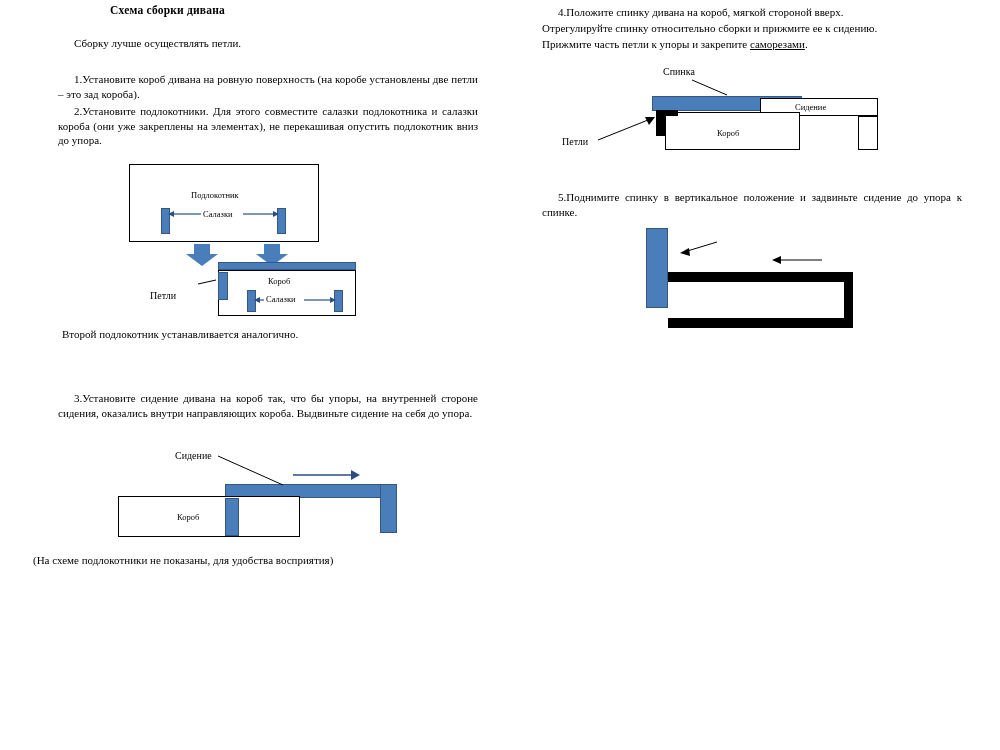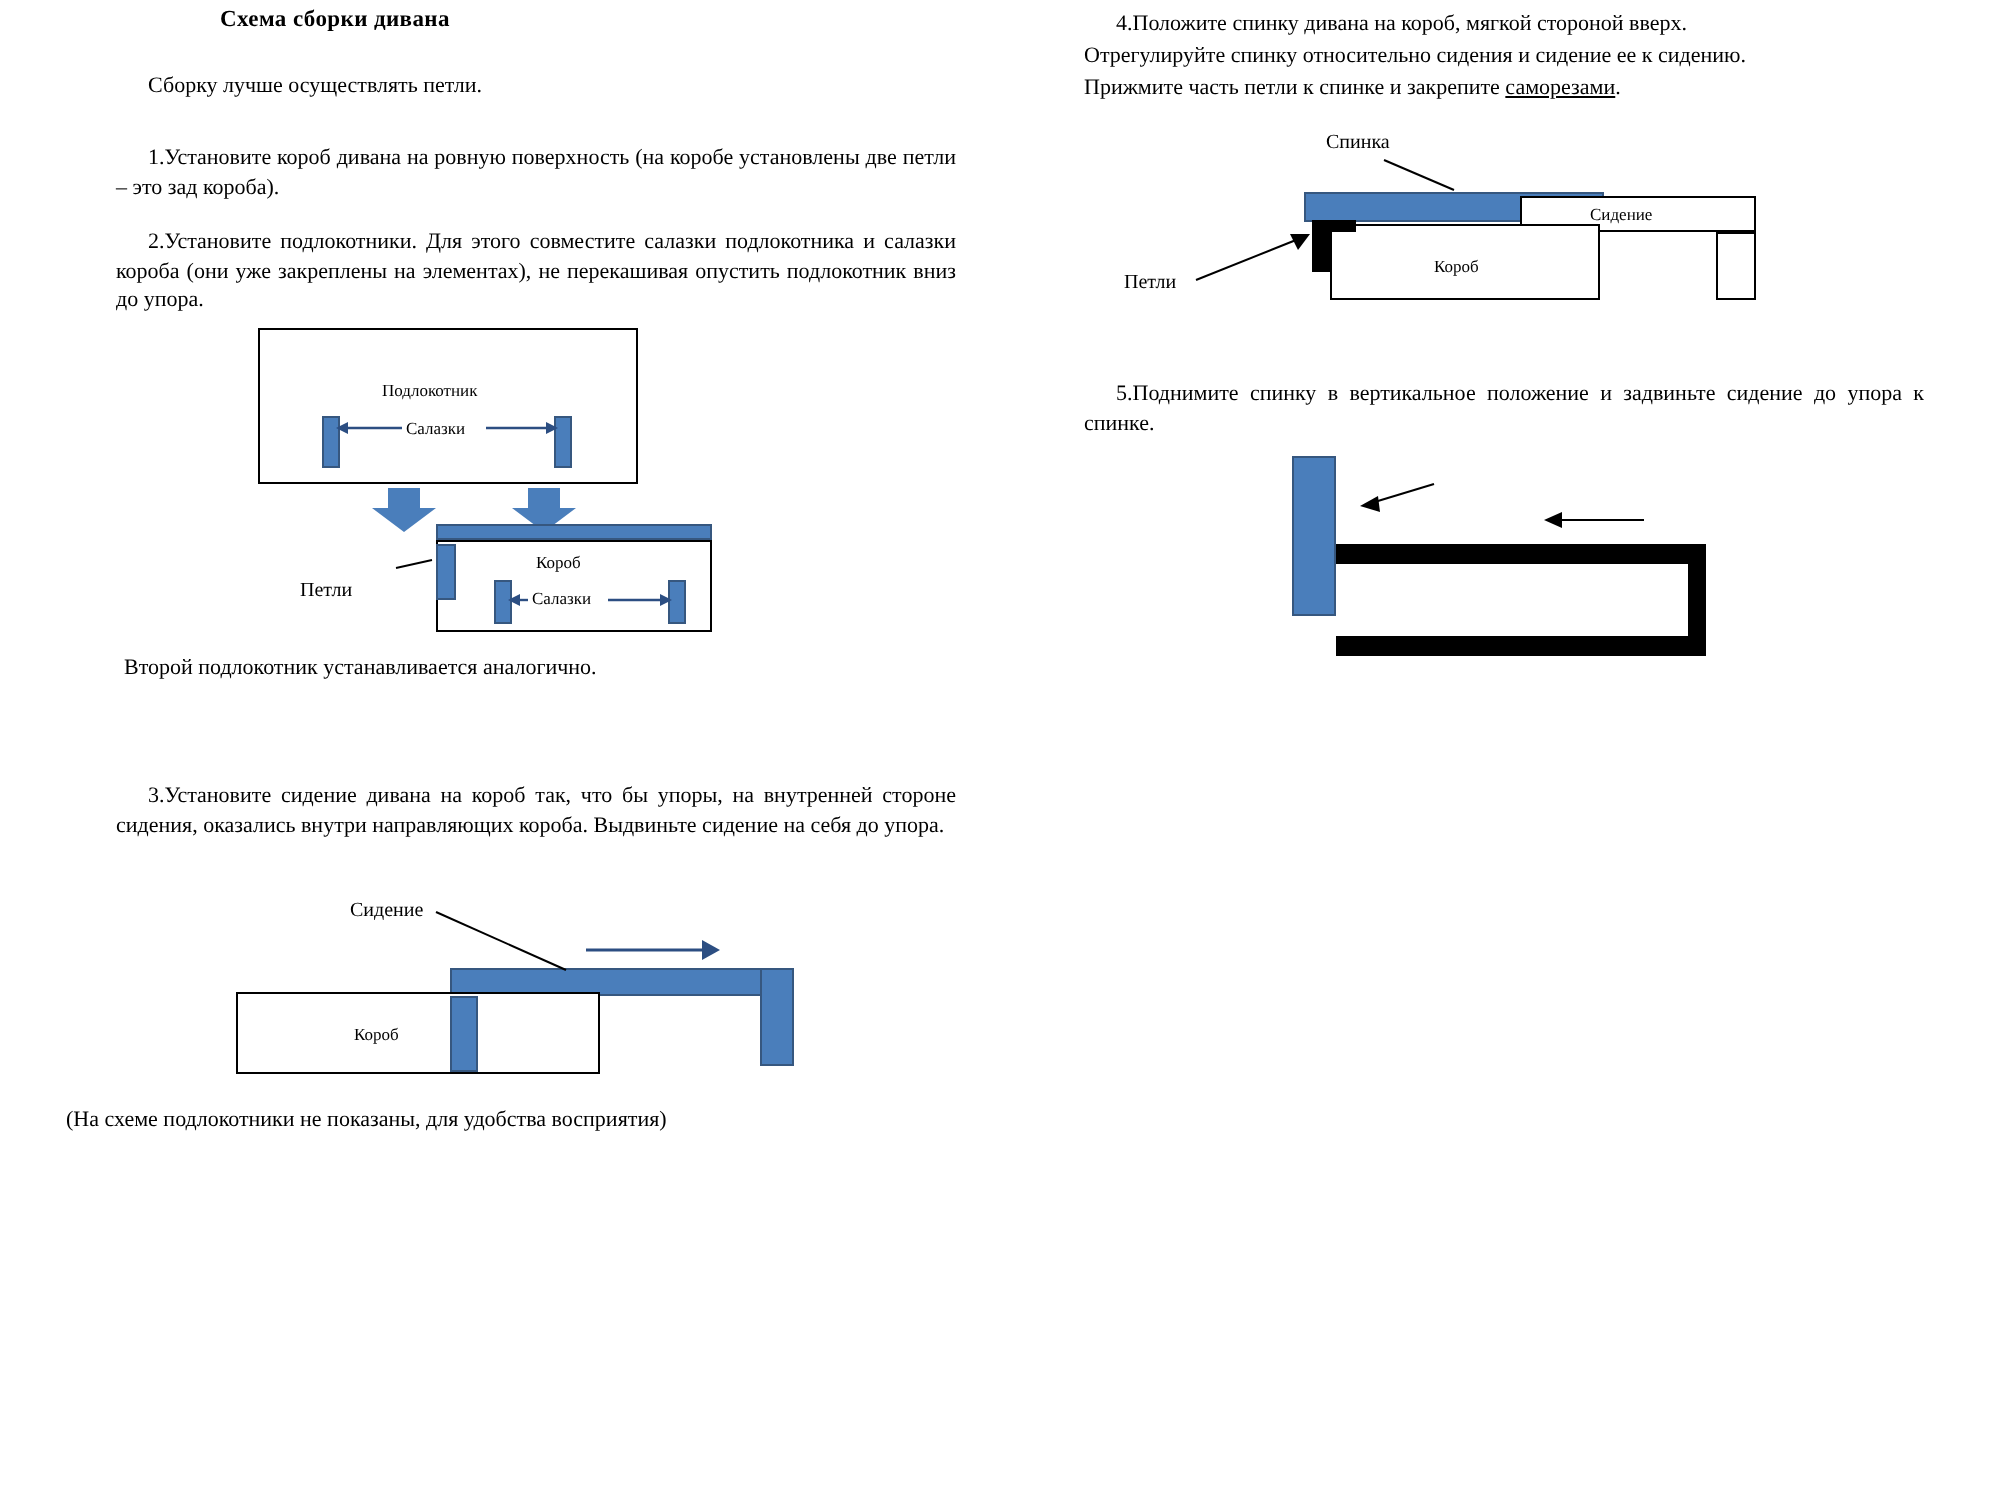--- a/index.html
+++ b/index.html
@@ -91,21 +91,21 @@
 <div class="page">
 
   <div class="doc-title">Схема сборки дивана</div>
 
   <div class="col-left">
 
     <p class="para indent" style="position:absolute; left:0; top:36px; width:420px;">Сборку лучше осуществлять петли.</p>
 
     <p class="para indent" style="position:absolute; left:0; top:72px; width:420px;">1.Установите короб дивана на ровную поверхность (на коробе установлены две петли – это зад короба).</p>
 
-    <p class="para indent" style="position:absolute; left:0; top:114px; width:420px;">2.Установите подлокотники. Для этого совместите салазки подлокотника и салазки короба (они уже закреплены на элементах), не перекашивая опустить подлокотник вниз до упора.</p>
+    <p class="para indent" style="position:absolute; left:0; top:104px; width:420px;">2.Установите подлокотники. Для этого совместите салазки подлокотника и салазки короба (они уже закреплены на элементах), не перекашивая опустить подлокотник вниз до упора.</p>
 
     <div class="fig" style="left:71px; top:164px; width:190px; height:78px;">
       <div class="box" style="left:0; top:0; width:190px; height:78px;"></div>
       <div class="lbl" style="left:62px; top:26px;">Подлокотник</div>
       <div class="lbl" style="left:74px; top:45px;">Салазки</div>
 
       <div class="blue" style="left:32px; top:44px; width:9px; height:26px;"></div>
       <div class="blue" style="left:148px; top:44px; width:9px; height:26px;"></div>
       <svg class="ov" width="190" height="78">
         <line x1="72" y1="50" x2="43" y2="50" stroke="#2c4e82" stroke-width="1.2"></line>
@@ -160,23 +160,23 @@
       </svg>
     </div>
 
     <p class="para" style="position:absolute; left:-25px; top:553px; width:460px; ">(На схеме подлокотники не показаны, для удобства восприятия)</p>
 
   </div>
 
   <div class="col-right">
 
     <p class="para indent" style="position:absolute; left:0; top:5px; width:420px; text-align:justify;">4.Положите  спинку  дивана  на  короб,  мягкой  стороной  вверх.</p>
-    <p class="para" style="position:absolute; left:0; top:21px; width:420px; text-align:justify;">Отрегулируйте  спинку  относительно  сидения  и  сидение  ее  к  сидению.</p>
+    <p class="para" style="position:absolute; left:0; top:21px; width:420px; text-align:justify;">Отрегулируйте  спинку  относительно  сборки  и  прижмите  ее  к  сидению.</p>
     <p class="para" style="position:absolute; left:0; top:37px; width:420px;">
-      <span>Прижмите часть петли к спинке и закрепите </span><span class="u">саморезами</span><span>.</span>
+      <span>Прижмите часть петли к упоры и закрепите </span><span class="u">саморезами</span><span>.</span>
     </p>
 
     <div class="fig" style="left:10px; top:62px; width:360px; height:100px;">
       <div class="lbl-med" style="left:111px; top:4px;">Спинка</div>
 
       <div class="blue" style="left:100px; top:34px; width:150px; height:15px;"></div>
 
       <div class="box" style="left:208px; top:36px; width:118px; height:18px;"></div>
       <div class="lbl" style="left:243px; top:40px;">Сидение</div>
 

